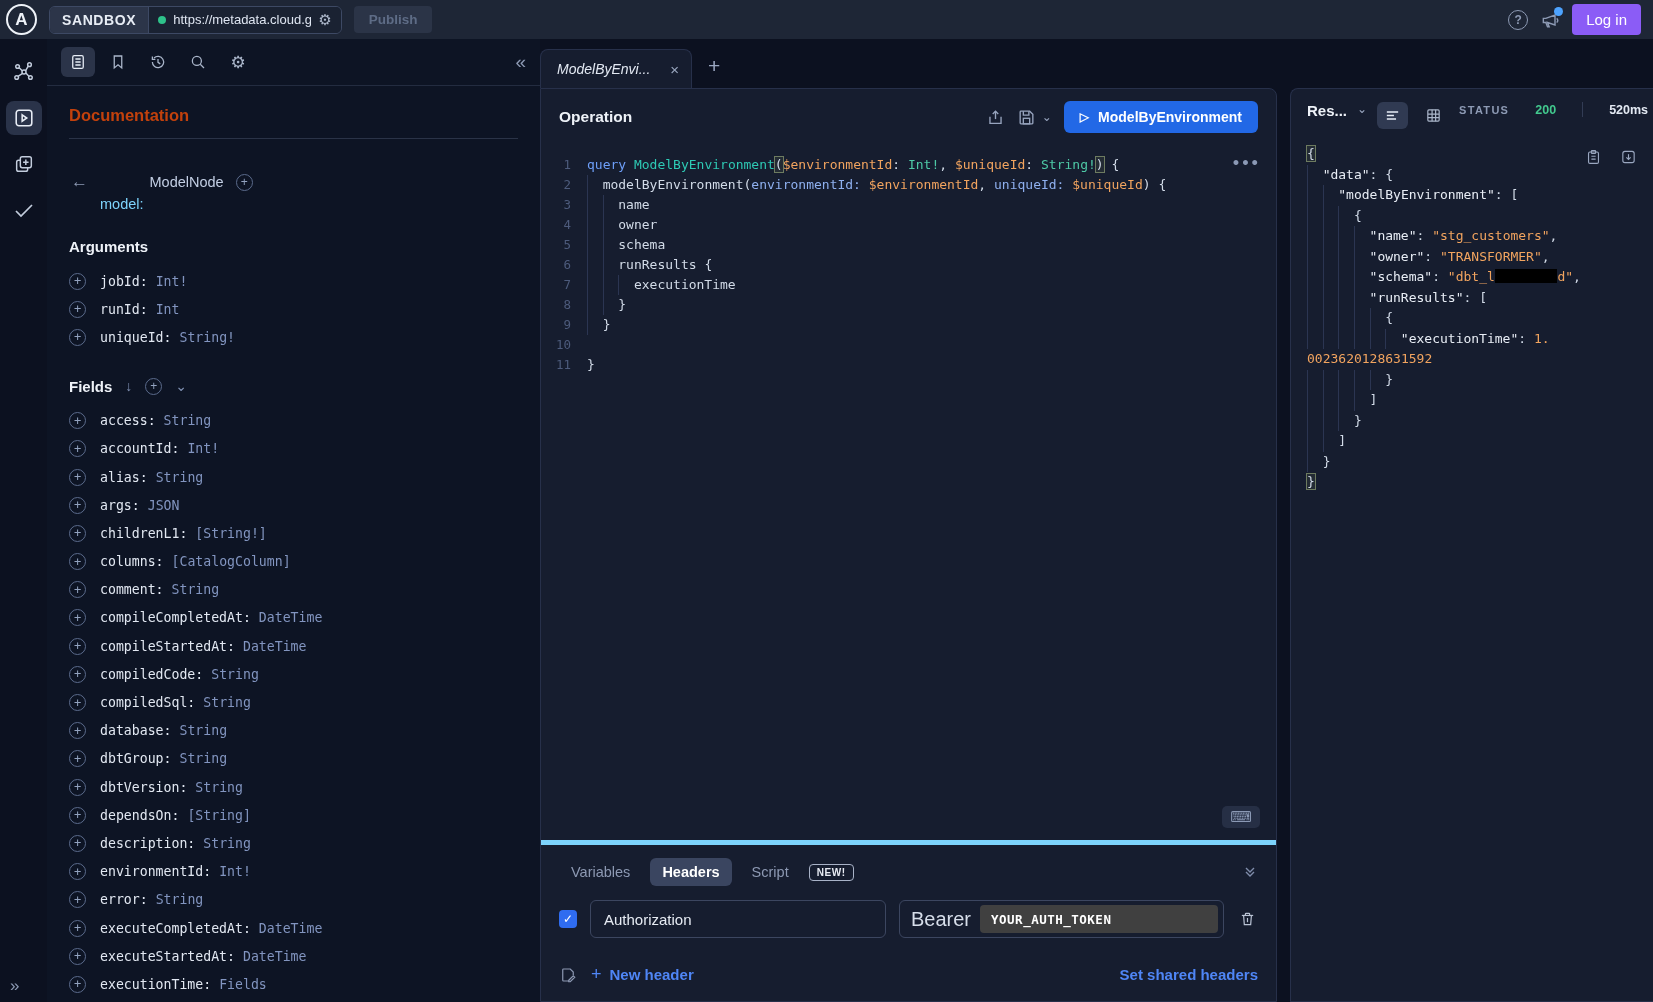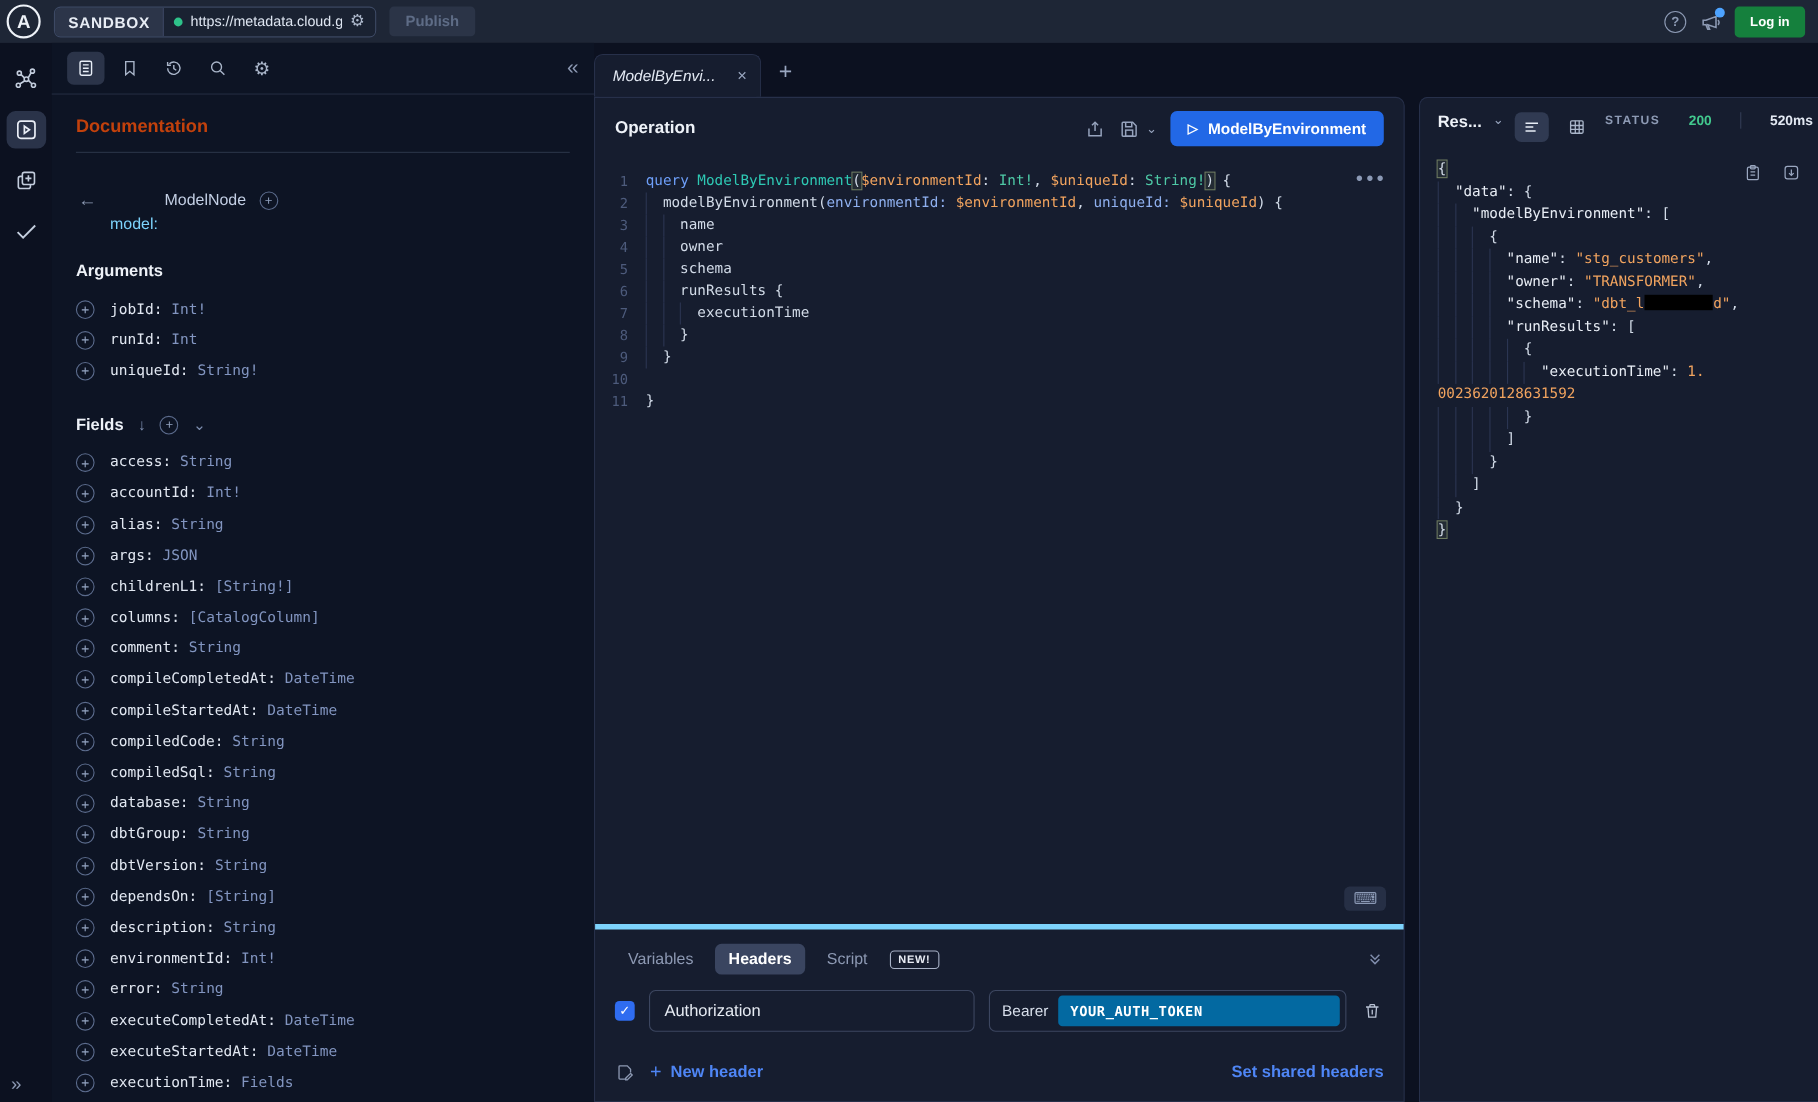--- a/index.html
+++ b/index.html
@@ -13,21 +13,21 @@
   .sbx-badge { background:#2c3549; border-right:1px solid #3d4964; display:flex; align-items:center; padding:0 12px; font-size:14px; font-weight:bold; letter-spacing:.6px; color:#e8edf5; }
   .url-seg { display:flex; align-items:center; gap:7px; padding:0 9px; background:#1a2232; }
   .green-dot { width:8px; height:8px; border-radius:50%; background:#2ec28a; flex:none; }
   .url-text { font-size:13px; color:#dfe6f2; width:138px; overflow:hidden; white-space:nowrap; }
   .gear { color:#aeb9cc; font-size:15px; line-height:1; }
   .btn-publish { background:#2b3447; color:#5e6c86; font-weight:bold; font-size:13.5px; padding:6px 15px; border-radius:4px; border:none; }
   .tb-spacer { flex:1; }
   .help-circle { width:20px; height:20px; border:1.5px solid #8d9ab4; border-radius:50%; color:#8d9ab4; font-size:12px; font-weight:bold; display:flex; align-items:center; justify-content:center; }
   .mega-wrap { position:relative; color:#8d9ab4; display:flex; }
   .mega-dot { position:absolute; top:-3px; right:-3px; width:9px; height:9px; border-radius:50%; background:#4da3ff; }
-  .btn-login { background:#15803d; color:#fff; font-weight:bold; font-size:12px; padding:7px 14px; border-radius:4px; border:none; }
+  .btn-login { background:#8b5cf6; color:#fff; font-weight:normal; font-size:15px; padding:7px 14px; border-radius:4px; border:none; }
 
   
   .app { display:flex; height:963px; }
   .rail { width:47px; flex:none; display:flex; flex-direction:column; align-items:center; padding-top:16px; gap:12px; position:relative; }
   .rail-btn { width:36px; height:34px; border-radius:8px; display:flex; align-items:center; justify-content:center; color:#c3cddd; }
   .rail-btn.sel { background:#2a3349; color:#e9eef6; }
   .rail-expand { position:absolute; bottom:6px; left:10px; color:#8d9ab4; font-size:17px; }
 
   
   .docpanel { width:493px; flex:none; display:flex; flex-direction:column; background:#0d1424; }
@@ -84,22 +84,22 @@
   .req-section { flex:none; border-top:5px solid #7dd3fc; padding-bottom:4px; }
   .req-tabs { display:flex; align-items:center; gap:8px; padding:13px 18px 10px 18px; }
   .req-tab { color:#8d99b3; font-size:14.5px; padding:6px 12px; }
   .req-tab.sel { background:#3a4560; border-radius:6px; color:#fff; font-weight:bold; }
   .new-badge { border:1px solid #a8b2c7; border-radius:4px; padding:2px 7px; font-size:10px; font-weight:bold; letter-spacing:.6px; color:#e8ecf4; }
   .dbl-chev { margin-left:auto; color:#7f8cab; display:flex; }
   .hdr-row { display:flex; align-items:center; gap:13px; padding:4px 18px 0 18px; }
   .chkbox { width:18px; height:18px; flex:none; background:#2f6cf0; border-radius:4px; color:#fff; font-size:12px; display:flex; align-items:center; justify-content:center; }
   .key-input { width:296px; height:38px; border:1px solid #3c4660; border-radius:6px; display:flex; align-items:center; padding:0 13px; font-size:15px; color:#e6ebf3; background:transparent; }
   .val-group { flex:1; height:38px; border:1px solid #3c4660; border-radius:6px; display:flex; align-items:center; gap:9px; padding:0 5px 0 11px; }
-  .bearer-label { font-size:14px; color:#d7deea; }
-  .token-box { flex:1; height:28px; background:#0369a1; border-radius:4px; display:flex; align-items:center; padding:0 11px; color:#fff; font-family:"DejaVu Sans Mono",monospace; font-size:12.5px; font-weight:bold; letter-spacing:.5px;text-align:right; }
+  .bearer-label { font-size:20px; color:#d7deea; }
+  .token-box { flex:1; height:28px; background:#404040; border-radius:4px; display:flex; align-items:center; padding:0 11px; color:#fff; font-family:"DejaVu Sans Mono",monospace; font-size:12.5px; font-weight:bold; letter-spacing:.5px;text-align:right; }
   .trash-btn { color:#b9c2d4; display:flex; padding:0 2px; }
   .footer-row { display:flex; align-items:center; gap:14px; padding:26px 18px 12px 18px; }
   .file-ico { color:#8d99b3; display:flex; }
   .link-blue { color:#4f86f6; font-weight:bold; font-size:15px; display:flex; align-items:center; gap:8px; }
   .plus-glyph { font-size:18px; font-weight:normal; }
   .shared-link { margin-left:auto; }
 
   
   .resp-col { flex:1; min-width:0; padding-top:49px; display:flex; }
   .resp-card { flex:1; background:#161d2f; border:1px solid #27304a; border-right:none; border-radius:8px 0 0 0; display:flex; flex-direction:column; min-width:0; }

